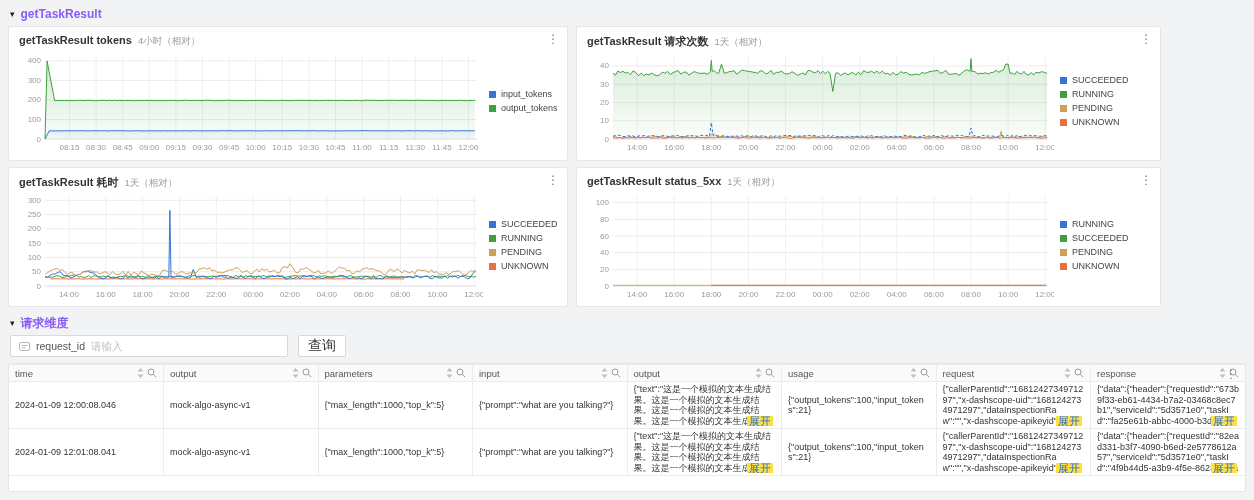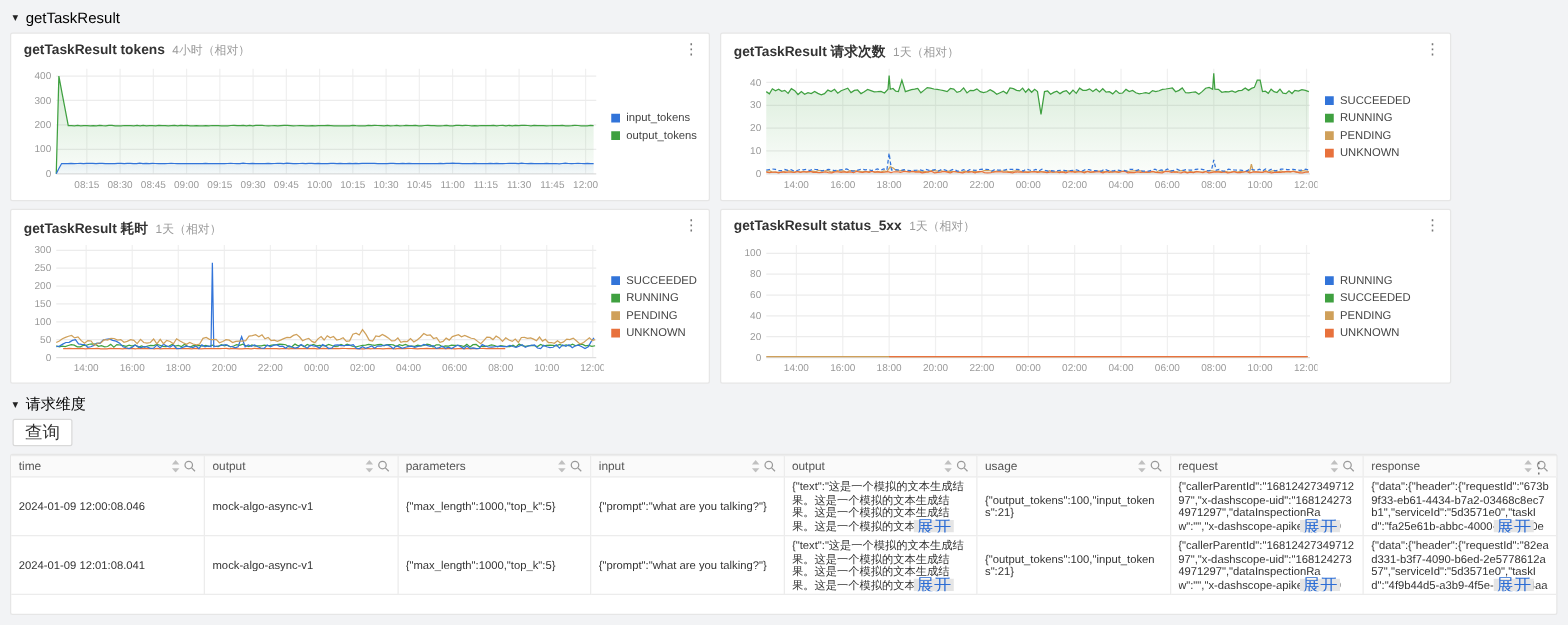--- a/index.html
+++ b/index.html
@@ -1,20 +1,20 @@
 <!DOCTYPE html>
 <html><head>
 <meta charset="utf-8">
 <style>
   * { margin:0; padding:0; box-sizing:border-box; }
   html,body { width:1254px; height:500px; background:#f2f3f5; font-family:"Liberation Sans", sans-serif; overflow:hidden; }
   .page { padding:4px 8px 0 8px; }
   .sec-head { display:flex; align-items:center; gap:6px; height:16px; margin:2px 2px 4px 2px; cursor:pointer; }
   .sec-arrow { font-size:9px; color:#222; line-height:1; }
-  .sec-title { font-size:12px; font-weight:normal; color:#000000; }
+  .sec-title { font-size:12px; font-weight:bold; color:#8b5cf6; }
   .charts-row { display:flex; gap:8px; margin-bottom:6px; }
   .chart-card { background:#fff; border:1px solid #e6e6e6; border-radius:2px; position:relative; }
   .card-l { width:560px; }
   .card-r { width:585px; }
   .h1 { height:135px; }
   .h2 { height:140px; }
   .chart-head { display:flex; align-items:baseline; gap:6px; padding:7px 10px 0 10px; height:22px; }
   .chart-title { font-size:11px; font-weight:bold; color:#333; }
   .chart-sub { font-size:9.5px; color:#9b9b9b; }
   .kebab { position:absolute; top:6px; right:8px; color:#777; font-size:12px; line-height:1; cursor:pointer; letter-spacing:0; }
@@ -35,21 +35,21 @@
   .tbl-head { display:flex; align-items:baseline; gap:6px; padding:5px 10px 3px 10px; }
   .tbl-title { font-size:11px; font-weight:bold; color:#333; }
   table { width:100%; border-collapse:collapse; table-layout:fixed; }
   th { background:#fafafa; border-top:1px solid #ececec; border-bottom:1px solid #ececec; border-right:1px solid #ececec; padding:2px 6px; height:17px; font-size:9.5px; font-weight:normal; color:#555; text-align:left; cursor:pointer; }
   th:last-child { border-right:none; }
   .th-in { display:flex; align-items:center; justify-content:space-between; gap:14px; }
   .th-icons { display:flex; align-items:center; gap:3px; flex:none; }
   td { border-bottom:1px solid #ececec; border-right:1px solid #ececec; padding:2px 6px; height:44px; font-size:9px; color:#333; vertical-align:middle; word-break:break-all; }
   td:last-child { border-right:none; }
   .clip { position:relative; max-height:42px; overflow:hidden; line-height:10.5px; }
-  .expand-link { position:absolute; right:12px; bottom:0; background:#e5e5e5; color:#2b6cd4; padding:0 2px; cursor:pointer; font-size:14px; }
+  .expand-link { position:absolute; right:2px; bottom:0; background:#fde047; color:#2b6cd4; padding:0 2px; cursor:pointer; font-size:11px; }
   .tbl-footer { display:flex; align-items:center; justify-content:space-between; padding:2px 10px; height:15px; }
   svg text { font-family:"Liberation Sans",sans-serif; }
 </style>
 </head>
 <body>
 
 <div class="page">
 
   <div class="sec-head">
     <span class="sec-arrow">▾</span>
@@ -352,20 +352,29 @@
         </div>
     </div>
   </div>
 
   <div class="sec-head" style="margin-top:8px;">
     <span class="sec-arrow">▾</span>
     <span class="sec-title">请求维度</span>
   </div>
 
   <div class="filter-row">
+    <div class="filter-box">
+      <svg width="11" height="11" viewBox="0 0 11 11">
+        <rect x="0.5" y="1.5" width="10" height="8" rx="1.5" fill="none" stroke="#b8b8b8"></rect>
+        <line x1="2.5" y1="4.5" x2="8.5" y2="4.5" stroke="#b8b8b8"></line>
+        <line x1="2.5" y1="6.8" x2="6.5" y2="6.8" stroke="#b8b8b8"></line>
+      </svg>
+      <span class="filter-label">request_id</span>
+      <input type="text" placeholder="请输入" style="">
+    </div>
     <button class="btn">查询</button>
   </div>
 
   <div class="table-card">
     <span class="kebab" style="top:4px;">⋮</span>
     <table>
       <thead>
           <tr id="tbl-header-row">
             <th>
               <span class="th-in">

